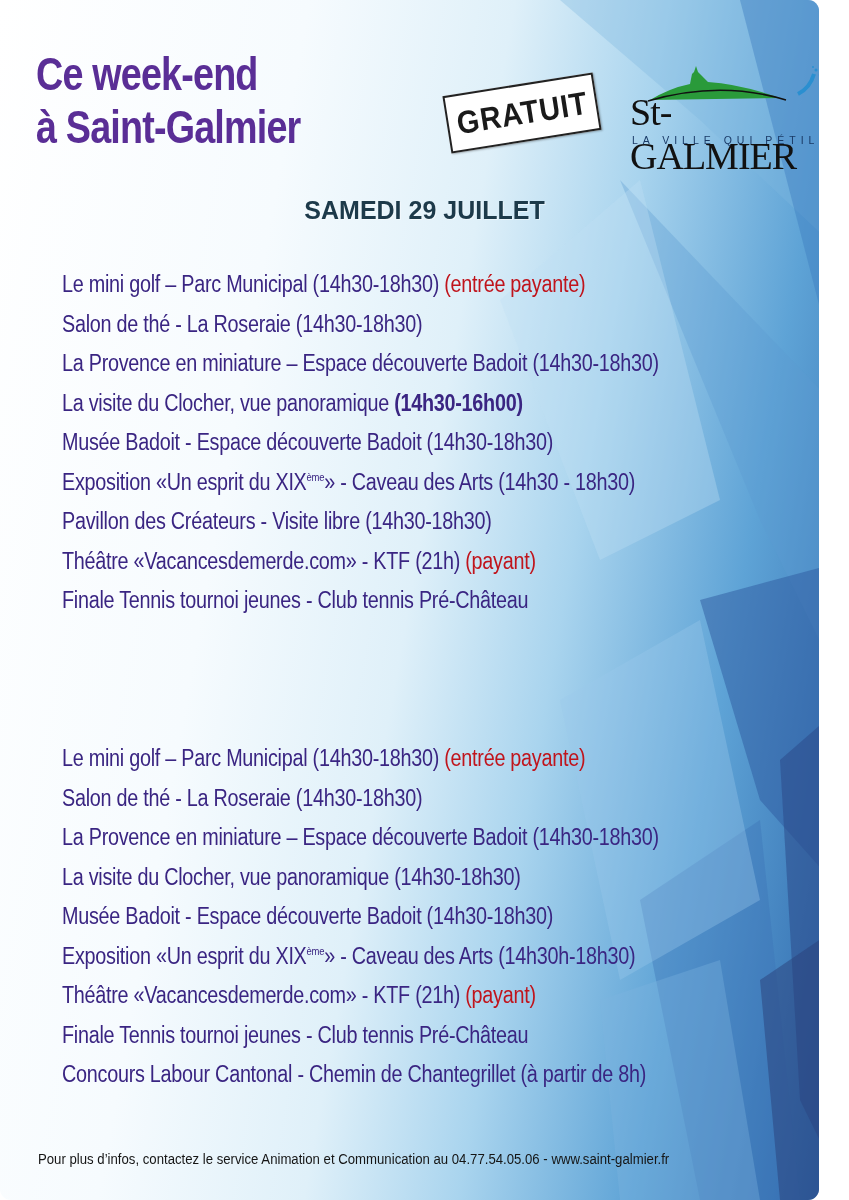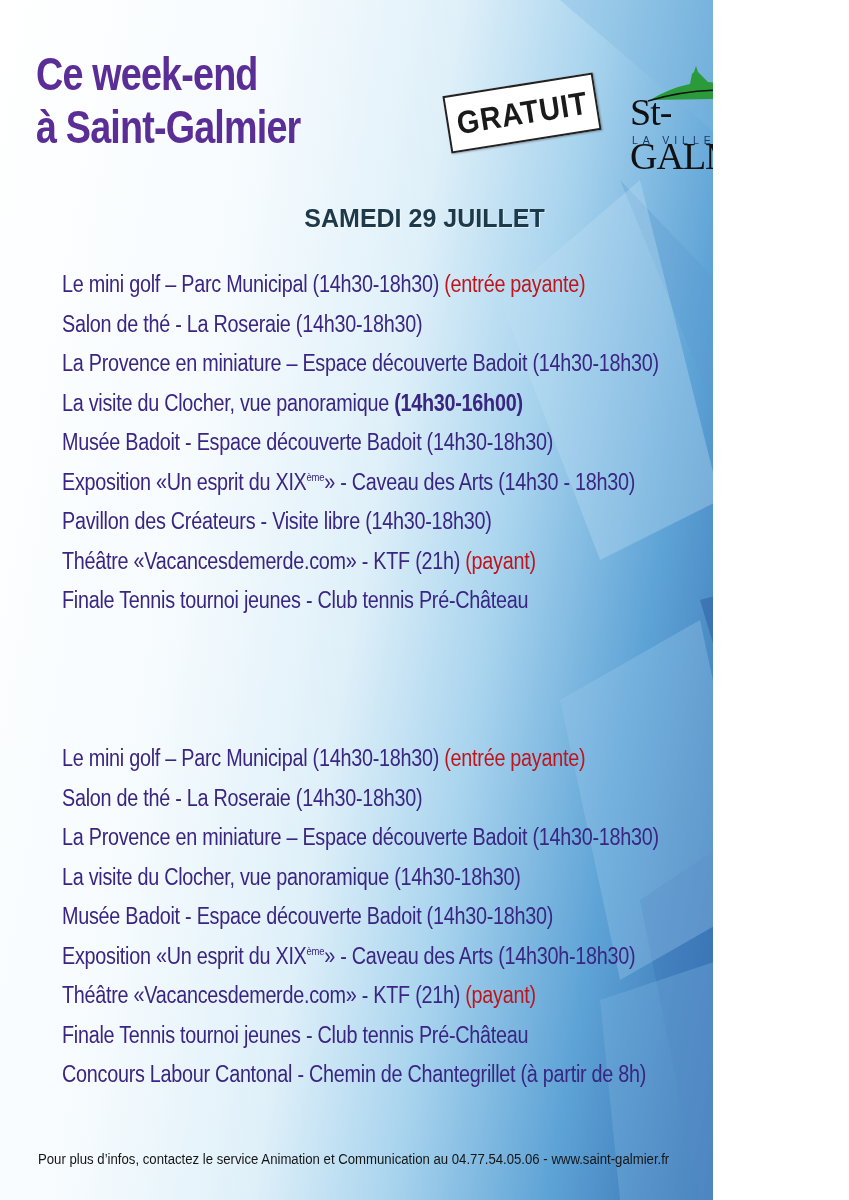--- a/index.html
+++ b/index.html
@@ -1,18 +1,18 @@
 <!DOCTYPE html>
 <html><head>
 <meta charset="utf-8">
 <style>
   html, body { margin: 0; padding: 0; }
   body { width: 849px; height: 1200px; overflow: hidden; position: relative; font-family: "Liberation Sans", sans-serif; }
-  .poster { position: absolute; inset: 0; width: 713px; height: 1200px; overflow: hidden;
-    background: linear-gradient(100deg, #ffffff 0%, #f6fbfe 30%, #dff0f9 50%, #a9d4ee 65%, #5ea3d6 82%, #2f69ad 100%); }
+  .poster { position: absolute; inset: 0; width: 819px; height: 1200px; overflow: hidden;
+    background: linear-gradient(100deg, #ffffff 0%, #f6fbfe 30%, #dff0f9 50%, #a9d4ee 65%, #5ea3d6 82%, #2f69ad 100%); border-radius: 11px; }
   .facet { position: absolute; }
   .title { position: absolute; left: 36px; top: 48px; margin: 0; color: #5a2e96;
     font-family: "Liberation Sans", sans-serif; font-weight: bold; font-size: 46px; line-height: 53px;
     letter-spacing: -1px; transform: scaleX(0.82); transform-origin: left top; }
   .gratuit { position: absolute; left: 446px; top: 84px; width: 148px; height: 54px; background: #fff;
     border: 2px solid #222; transform: rotate(-9deg); display: flex; align-items: center; justify-content: center;
     box-shadow: 1px 1px 2px rgba(0,0,0,0.3); }
   .gratuit span { font-family: "Liberation Sans", sans-serif; font-weight: bold; font-size: 32px; color: #1a1a1a; letter-spacing: 1px; transform: scaleX(0.9); }
   .logo { position: absolute; left: 630px; top: 64px; width: 200px; height: 80px; }
   .logo-name { position: absolute; left: 0; top: 26px; font-family: "Liberation Serif", serif; font-size: 38px; color: #111; letter-spacing: -1px; }
@@ -61,21 +61,21 @@
       <path d="M18 37 Q90 16 156 36" stroke="#111" stroke-width="1.5" fill="none"></path>
       <path d="M168 30 Q180 24 184 10" stroke="#2a8fd0" stroke-width="4" fill="none"></path>
       <circle cx="186" cy="6" r="1.5" fill="#2a8fd0"></circle>
       <circle cx="190" cy="11" r="1.2" fill="#2a8fd0"></circle>
       <circle cx="183" cy="3" r="1" fill="#2a8fd0"></circle>
     </svg>
     <div class="logo-name">St-GALMIER</div>
     <div class="logo-tag">LA VILLE QUI PÉTILLE !</div>
   </div>
 
-  <h2 class="day-head" style="top:204px;">SAMEDI 29 JUILLET</h2>
+  <h2 class="day-head" style="top:196px;">SAMEDI 29 JUILLET</h2>
   <ul class="events" style="top:250px;">
     <li><span>Le mini golf – Parc  Municipal (14h30-18h30)  </span><span class="red">(entrée payante)</span></li>
     <li><span>Salon de thé - La Roseraie (14h30-18h30)</span></li>
     <li><span>La Provence en miniature – Espace découverte Badoit (14h30-18h30)</span></li>
     <li><span>La visite du Clocher, vue panoramique </span><span class="bold">(14h30-16h00)</span></li>
     <li><span>Musée Badoit - Espace découverte Badoit (14h30-18h30)</span></li>
     <li><span>Exposition «Un esprit du XIX</span><sup>ème</sup><span>» - Caveau des Arts (14h30 - 18h30)</span></li>
     <li><span>Pavillon des Créateurs - Visite libre (14h30-18h30)</span></li>
     <li><span>Théâtre «Vacancesdemerde.com» - KTF (21h) </span><span class="red">(payant)</span></li>
     <li><span>Finale Tennis tournoi jeunes - Club tennis Pré-Château</span></li>

